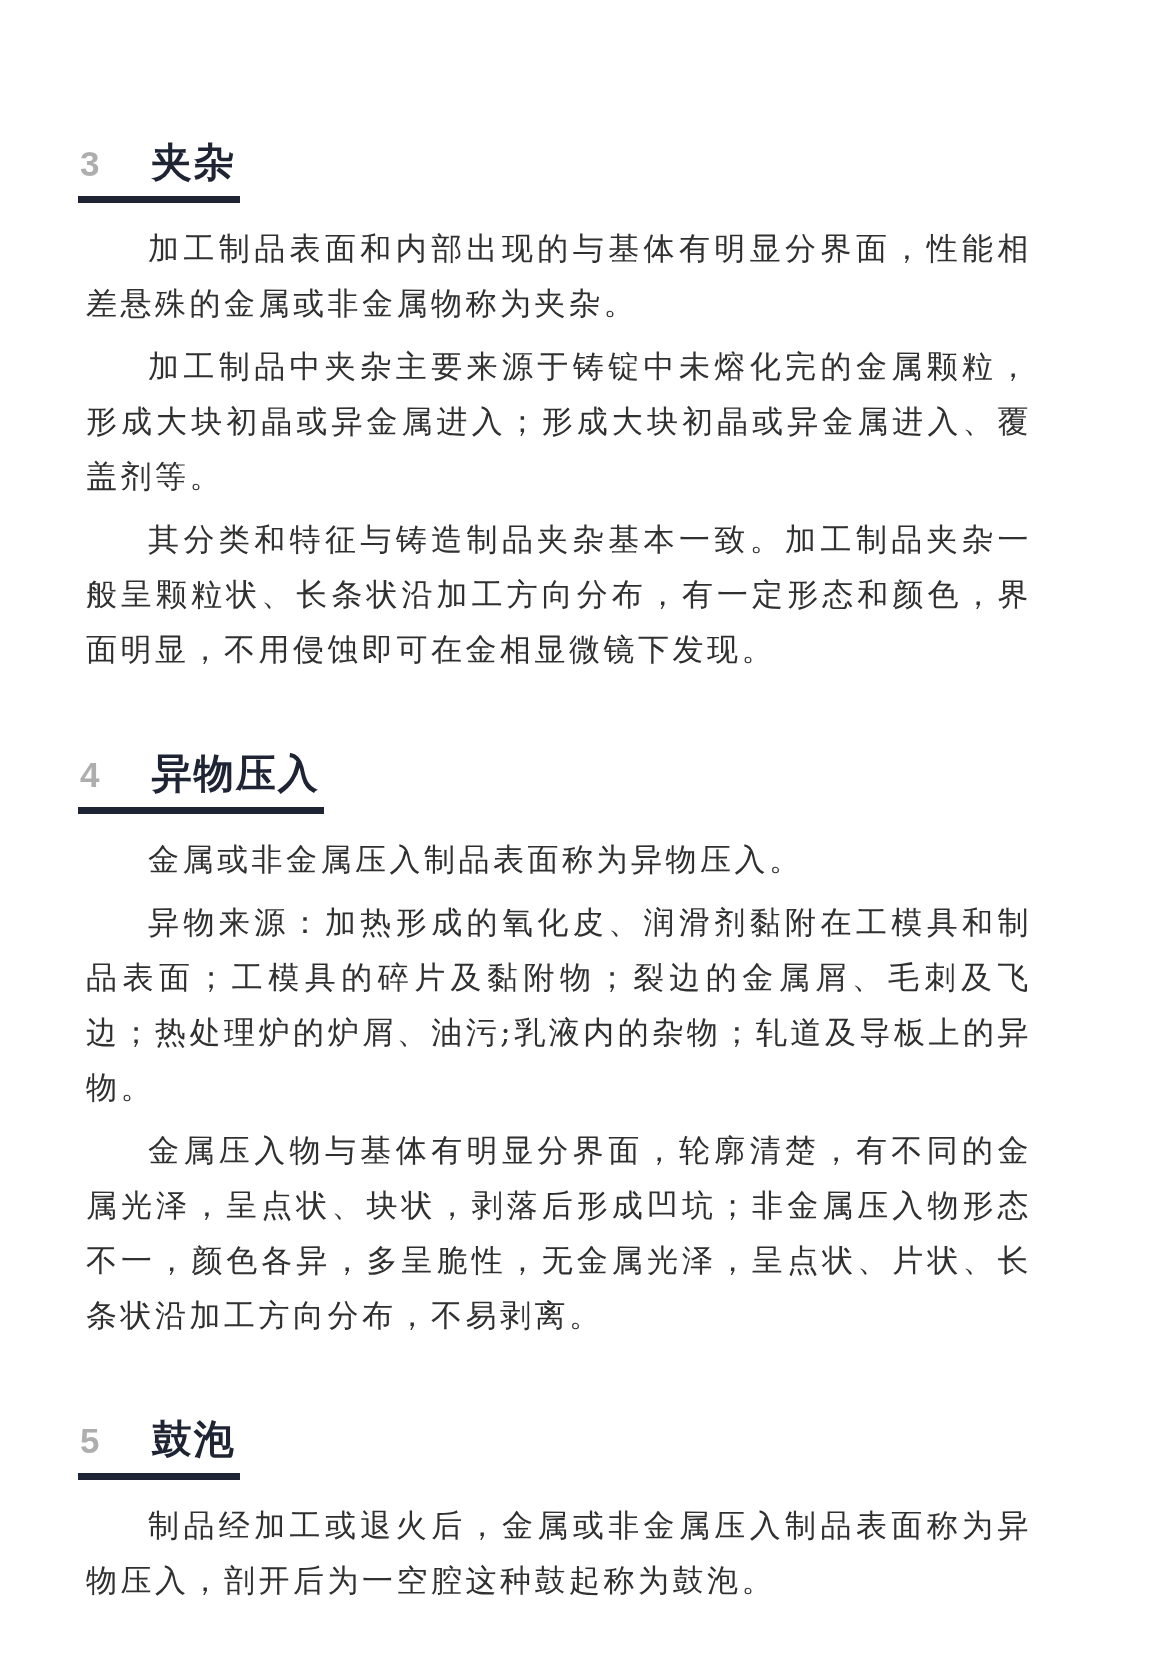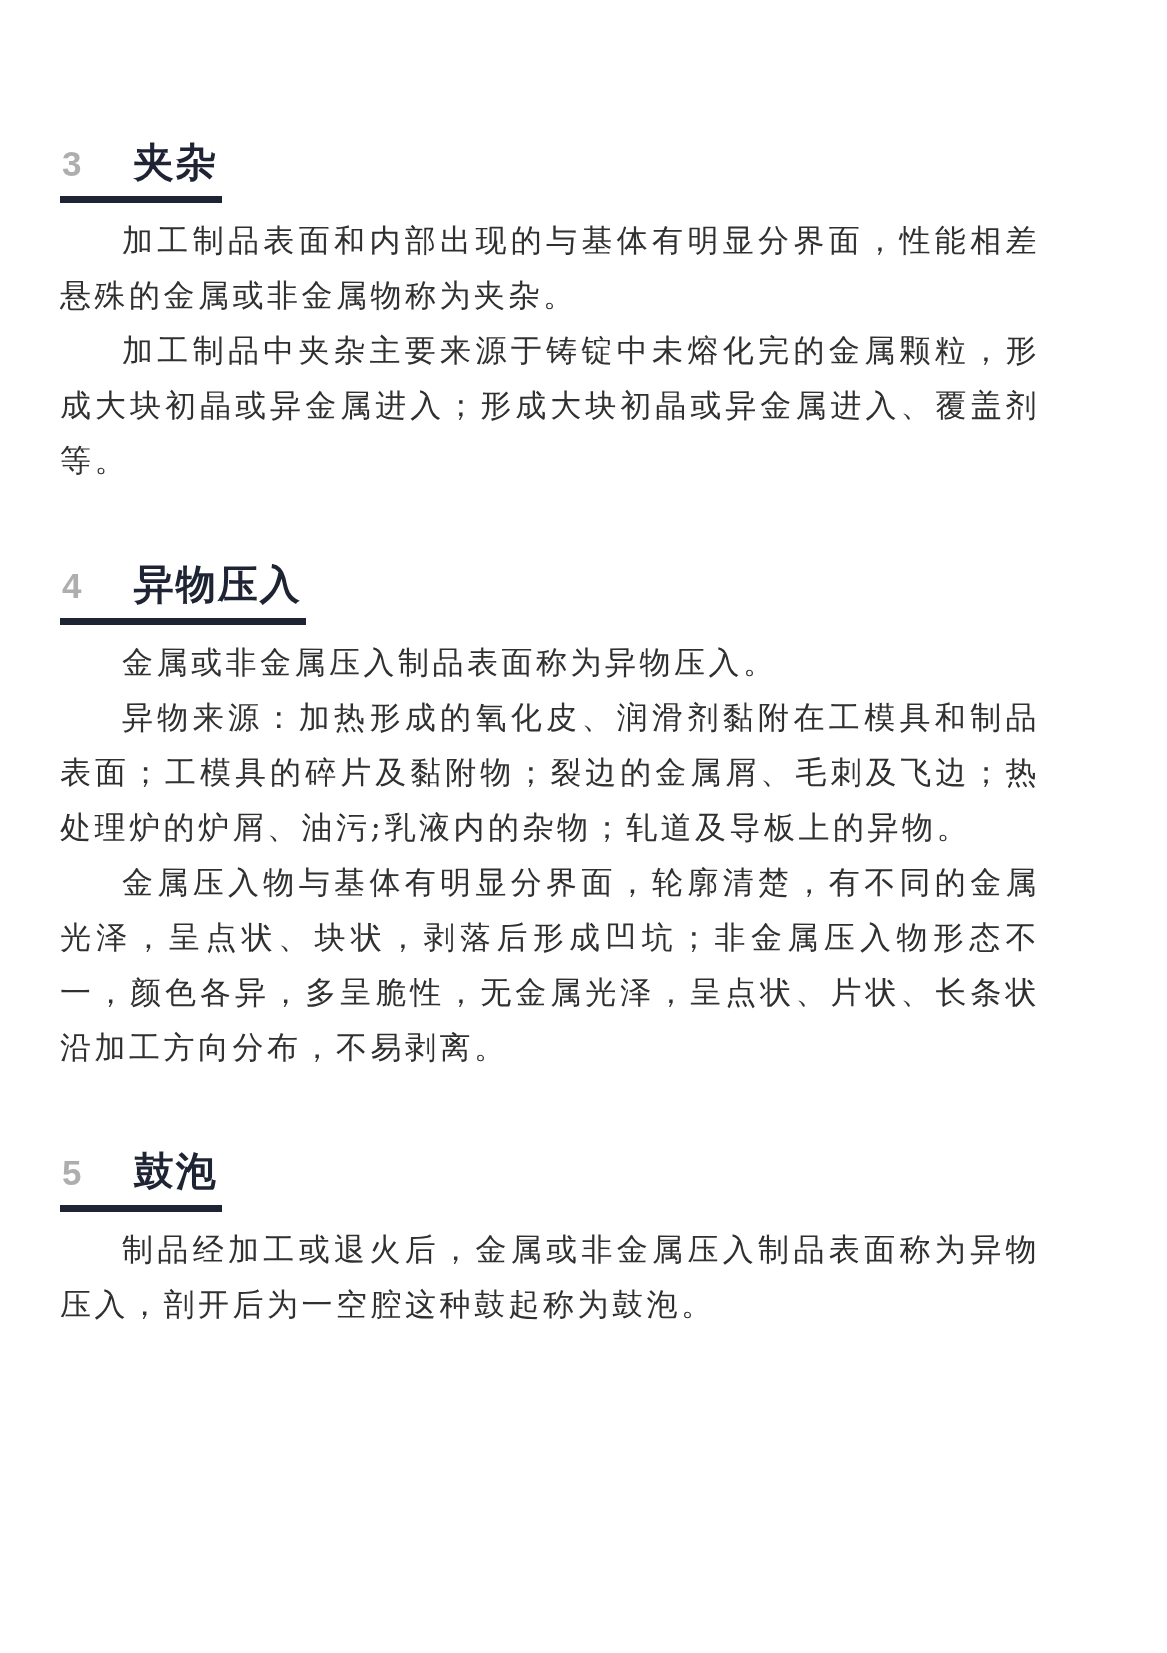--- a/index.html
+++ b/index.html
@@ -11,21 +11,21 @@
     width: 1167px;
     height: 1653px;
     position: relative;
     overflow: hidden;
     font-family: "DejaVu Serif", serif;
   }
   .page {
     box-sizing: border-box;
     width: 1167px;
     height: 1447px;
-    padding: 140px 127px 0 60px;
+    padding: 140px 127px 0 78px;
     background: #ffffff;
   }
   .section {
     margin-bottom: 74px;
   }
   .section-heading {
     display: inline-block;
     border-bottom: 7px solid #1e2433;
     padding: 0 4px 12px 2px;
     margin: 0 0 10px 0;
@@ -44,21 +44,21 @@
   .section-title {
     display: inline-block;
     font-family: "Liberation Sans", sans-serif;
     font-weight: bold;
     font-size: 40px;
     color: #1e2433;
     letter-spacing: 2px;
     vertical-align: baseline;
   }
   .body-para {
-    margin: 0;
+    margin: 8px;
     font-family: "DejaVu Serif", serif;
     font-size: 31px;
     line-height: 55px;
     letter-spacing: 3.5px;
     color: #303030;
     text-indent: 2em;
     text-align: justify;
     text-justify: inter-character;
   }
 </style>
@@ -67,20 +67,21 @@
 
 <div class="page">
 
   <div class="section">
     <h2 class="section-heading">
       <span class="section-number">3</span>
       <span class="section-title">夹杂</span>
     </h2>
     <p class="body-para">加工制品表面和内部出现的与基体有明显分界面，性能相差悬殊的金属或非金属物称为夹杂。</p>
     <p class="body-para">加工制品中夹杂主要来源于铸锭中未熔化完的金属颗粒，形成大块初晶或异金属进入；形成大块初晶或异金属进入、覆盖剂等。</p>
+    <p class="body-para">其分类和特征与铸造制品夹杂基本一致。加工制品夹杂一般呈颗粒状、长条状沿加工方向分布，有一定形态和颜色，界面明显，不用侵蚀即可在金相显微镜下发现。</p>
   </div>
 
   <div class="section">
     <h2 class="section-heading">
       <span class="section-number">4</span>
       <span class="section-title">异物压入</span>
     </h2>
     <p class="body-para">金属或非金属压入制品表面称为异物压入。</p>
     <p class="body-para">异物来源：加热形成的氧化皮、润滑剂黏附在工模具和制品表面；工模具的碎片及黏附物；裂边的金属屑、毛刺及飞边；热处理炉的炉屑、油污;乳液内的杂物；轧道及导板上的异物。</p>
     <p class="body-para">金属压入物与基体有明显分界面，轮廓清楚，有不同的金属光泽，呈点状、块状，剥落后形成凹坑；非金属压入物形态不一，颜色各异，多呈脆性，无金属光泽，呈点状、片状、长条状沿加工方向分布，不易剥离。</p>

